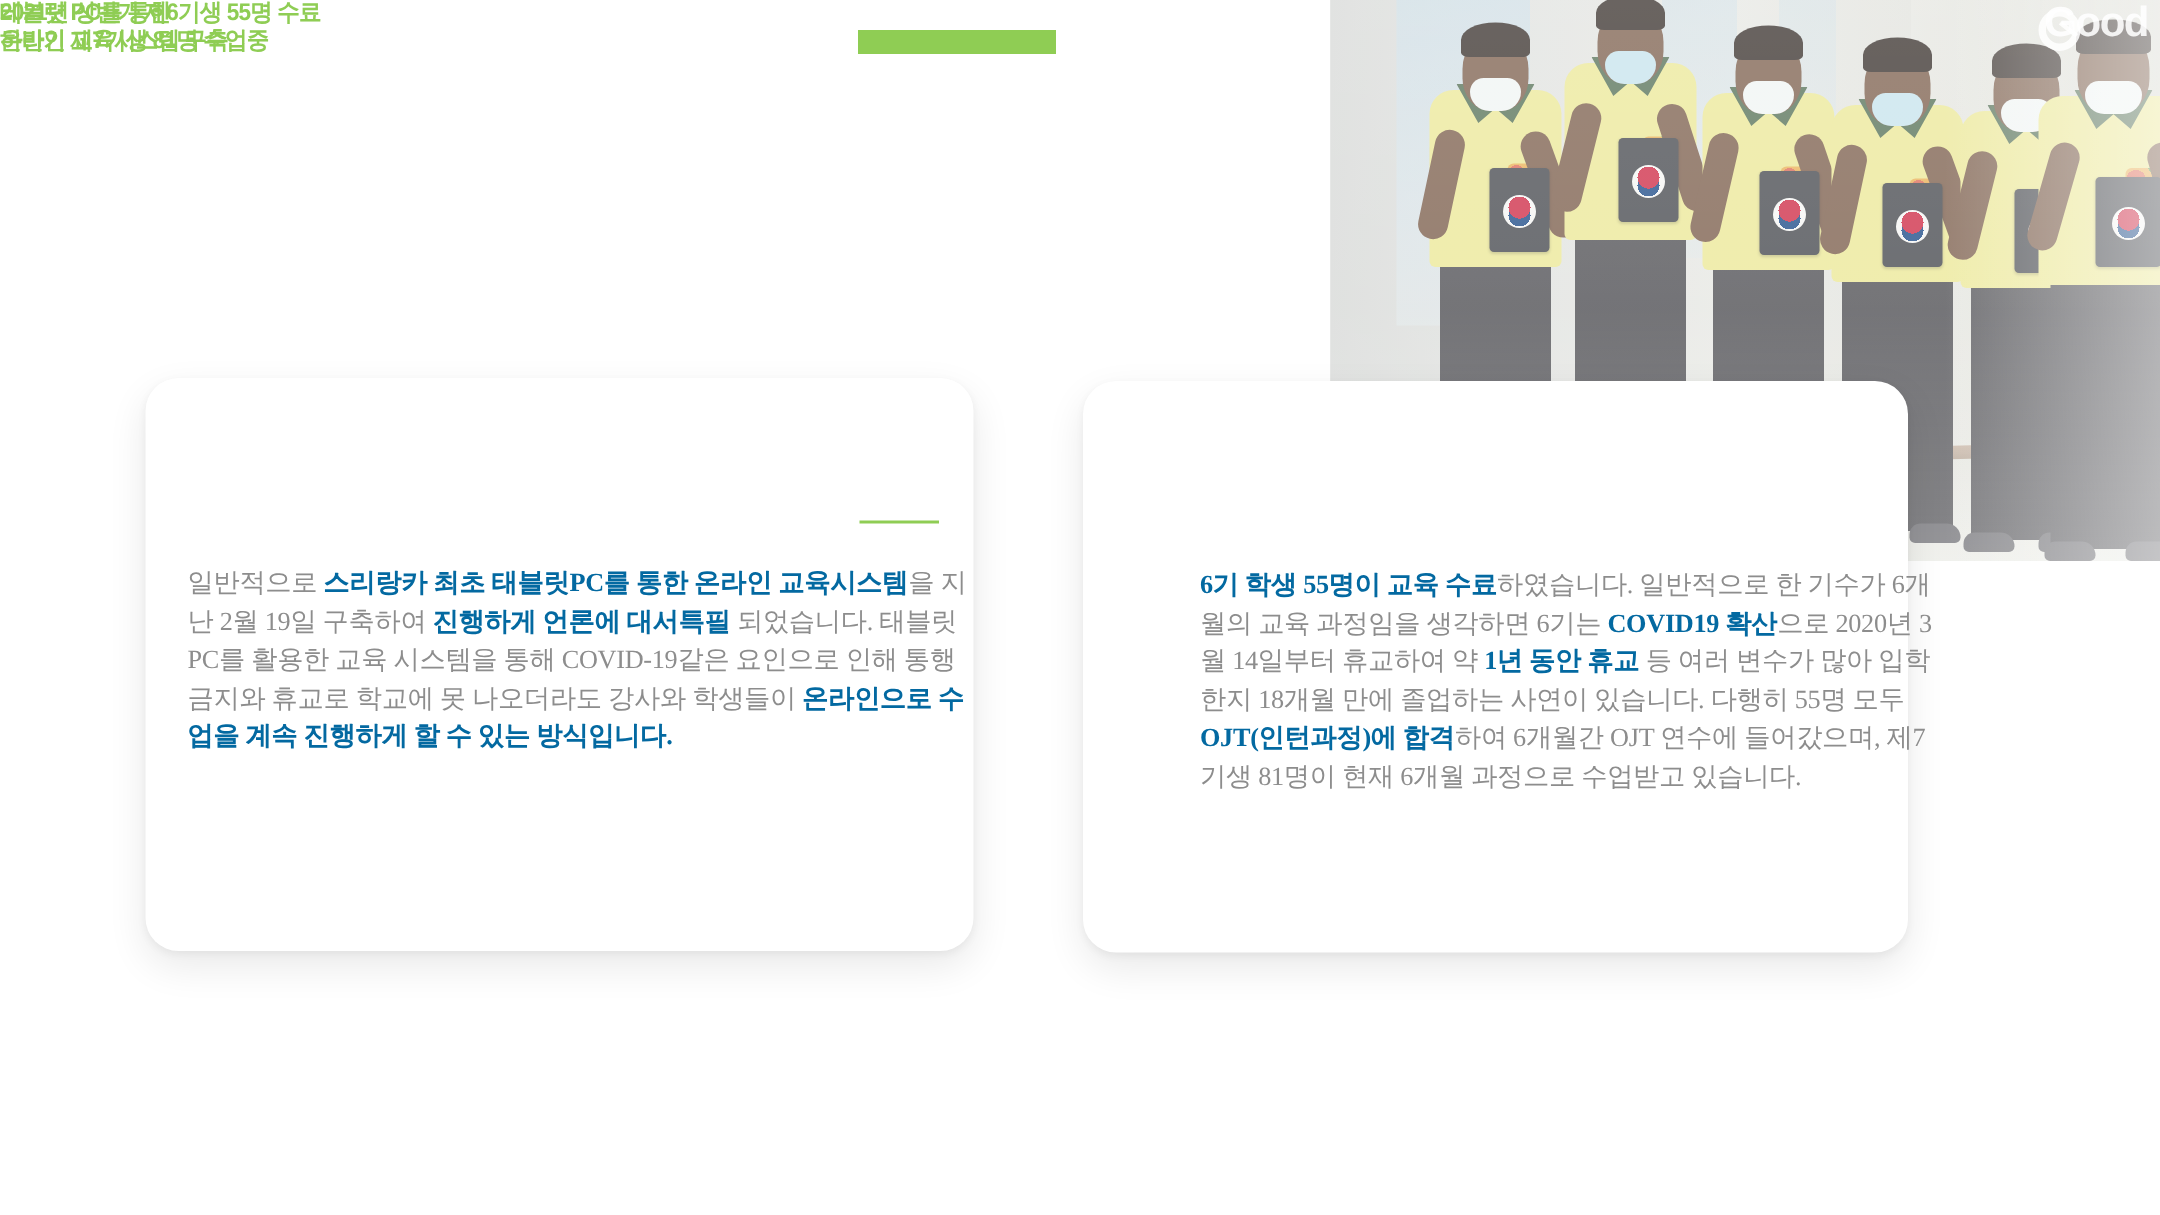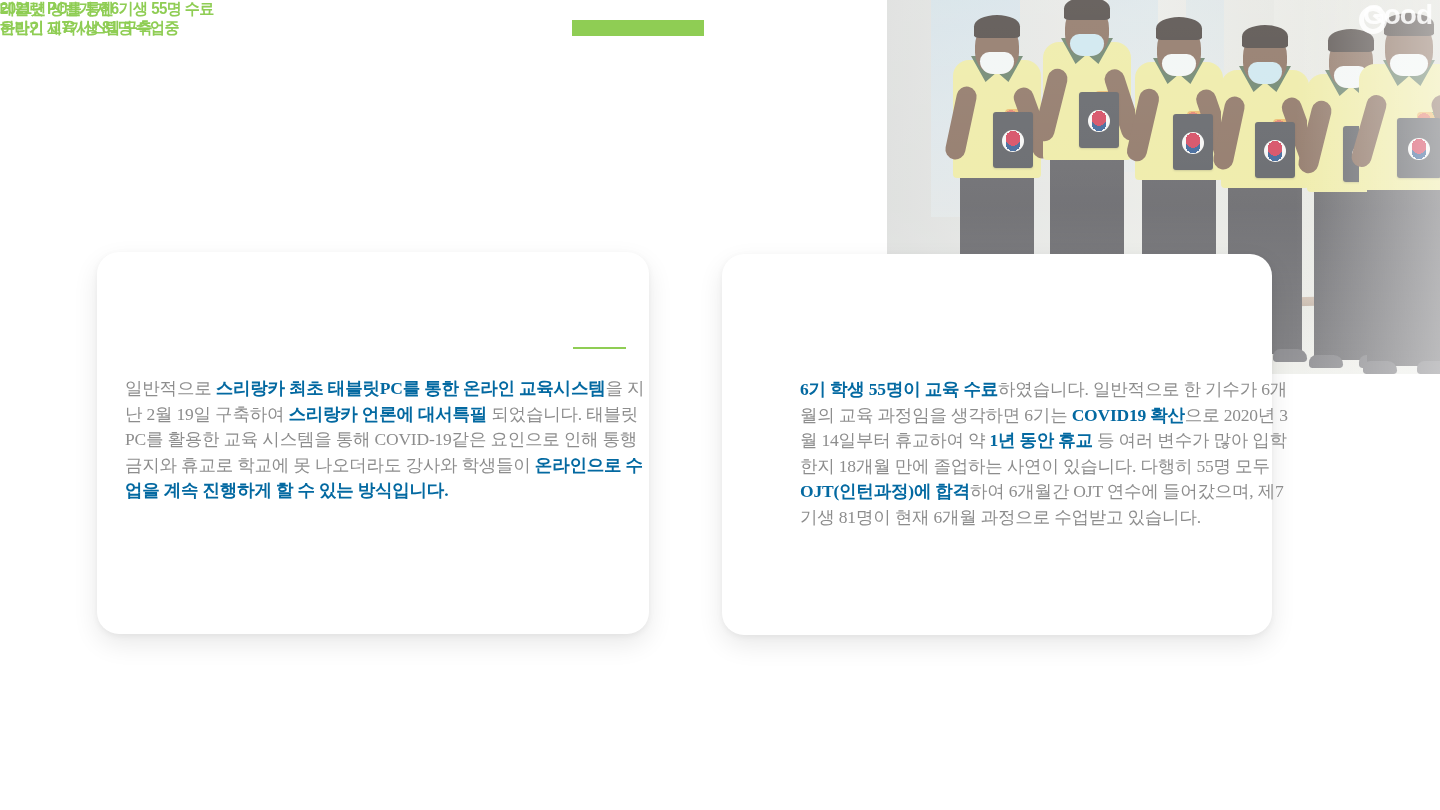--- a/index.html
+++ b/index.html
@@ -353,20 +353,20 @@
     <div class="wm-wrap">
       <span class="wm-g"></span>
       <div class="wm-line">Good</div>
     </div>
   </div>
 
   <div class="card" id="card-left"></div>
   <div class="card-heading" id="heading-left">테블릿 PC를 통한
 온라인 교육시스템 구축</div>
   <div class="divider"></div>
-  <div class="card-body" id="body-left"><span>일반적으로 </span><b>스리랑카 최초 태블릿PC를 통한 온라인 교육시스템</b><span>을 지난 2월 19일 구축하여 </span><b>스리랑카 언론에 대서특필</b><span> 되었습니다.  태블릿PC를 활용한 교육 시스템을 통해 COVID-19같은 요인으로 인해 통행금지와 휴교로 학교에 못 나오더라도 강사와 학생들이 </span><b>온라인으로 수업을 계속 진행하게 할 수 있는 방식입니다.</b></div>
+  <div class="card-body" id="body-left"><span>일반적으로 </span><b>스리랑카 최초 태블릿PC를 통한 온라인 교육시스템</b><span>을 지난 2월 19일 구축하여 </span><b>진행하게 언론에 대서특필</b><span> 되었습니다.  태블릿PC를 활용한 교육 시스템을 통해 COVID-19같은 요인으로 인해 통행금지와 휴교로 학교에 못 나오더라도 강사와 학생들이 </span><b>온라인으로 수업을 계속 진행하게 할 수 있는 방식입니다.</b></div>
 
   <div class="card" id="card-right"></div>
   <div class="card-heading" id="heading-right">2021년 상반기 제6기생 55명 수료
 하반기 제7기생 81명 수업중</div>
   <div class="card-body" id="body-right"><b>6기 학생 55명이 교육 수료</b><span>하였습니다.  일반적으로 한 기수가 6개월의 교육 과정임을 생각하면 6기는 </span><b>COVID19 확산</b><span>으로 2020년 3월 14일부터 휴교하여 약 </span><b>1년 동안 휴교</b><span> 등 여러 변수가 많아 입학한지 18개월 만에 졸업하는 사연이 있습니다.  다행히 55명 모두 </span><b>OJT(인턴과정)에 합격</b><span>하여 6개월간 OJT 연수에 들어갔으며, 제7기생 81명이 현재 6개월 과정으로 수업받고 있습니다.</span></div>
 
 </div>
 
 </body></html>

